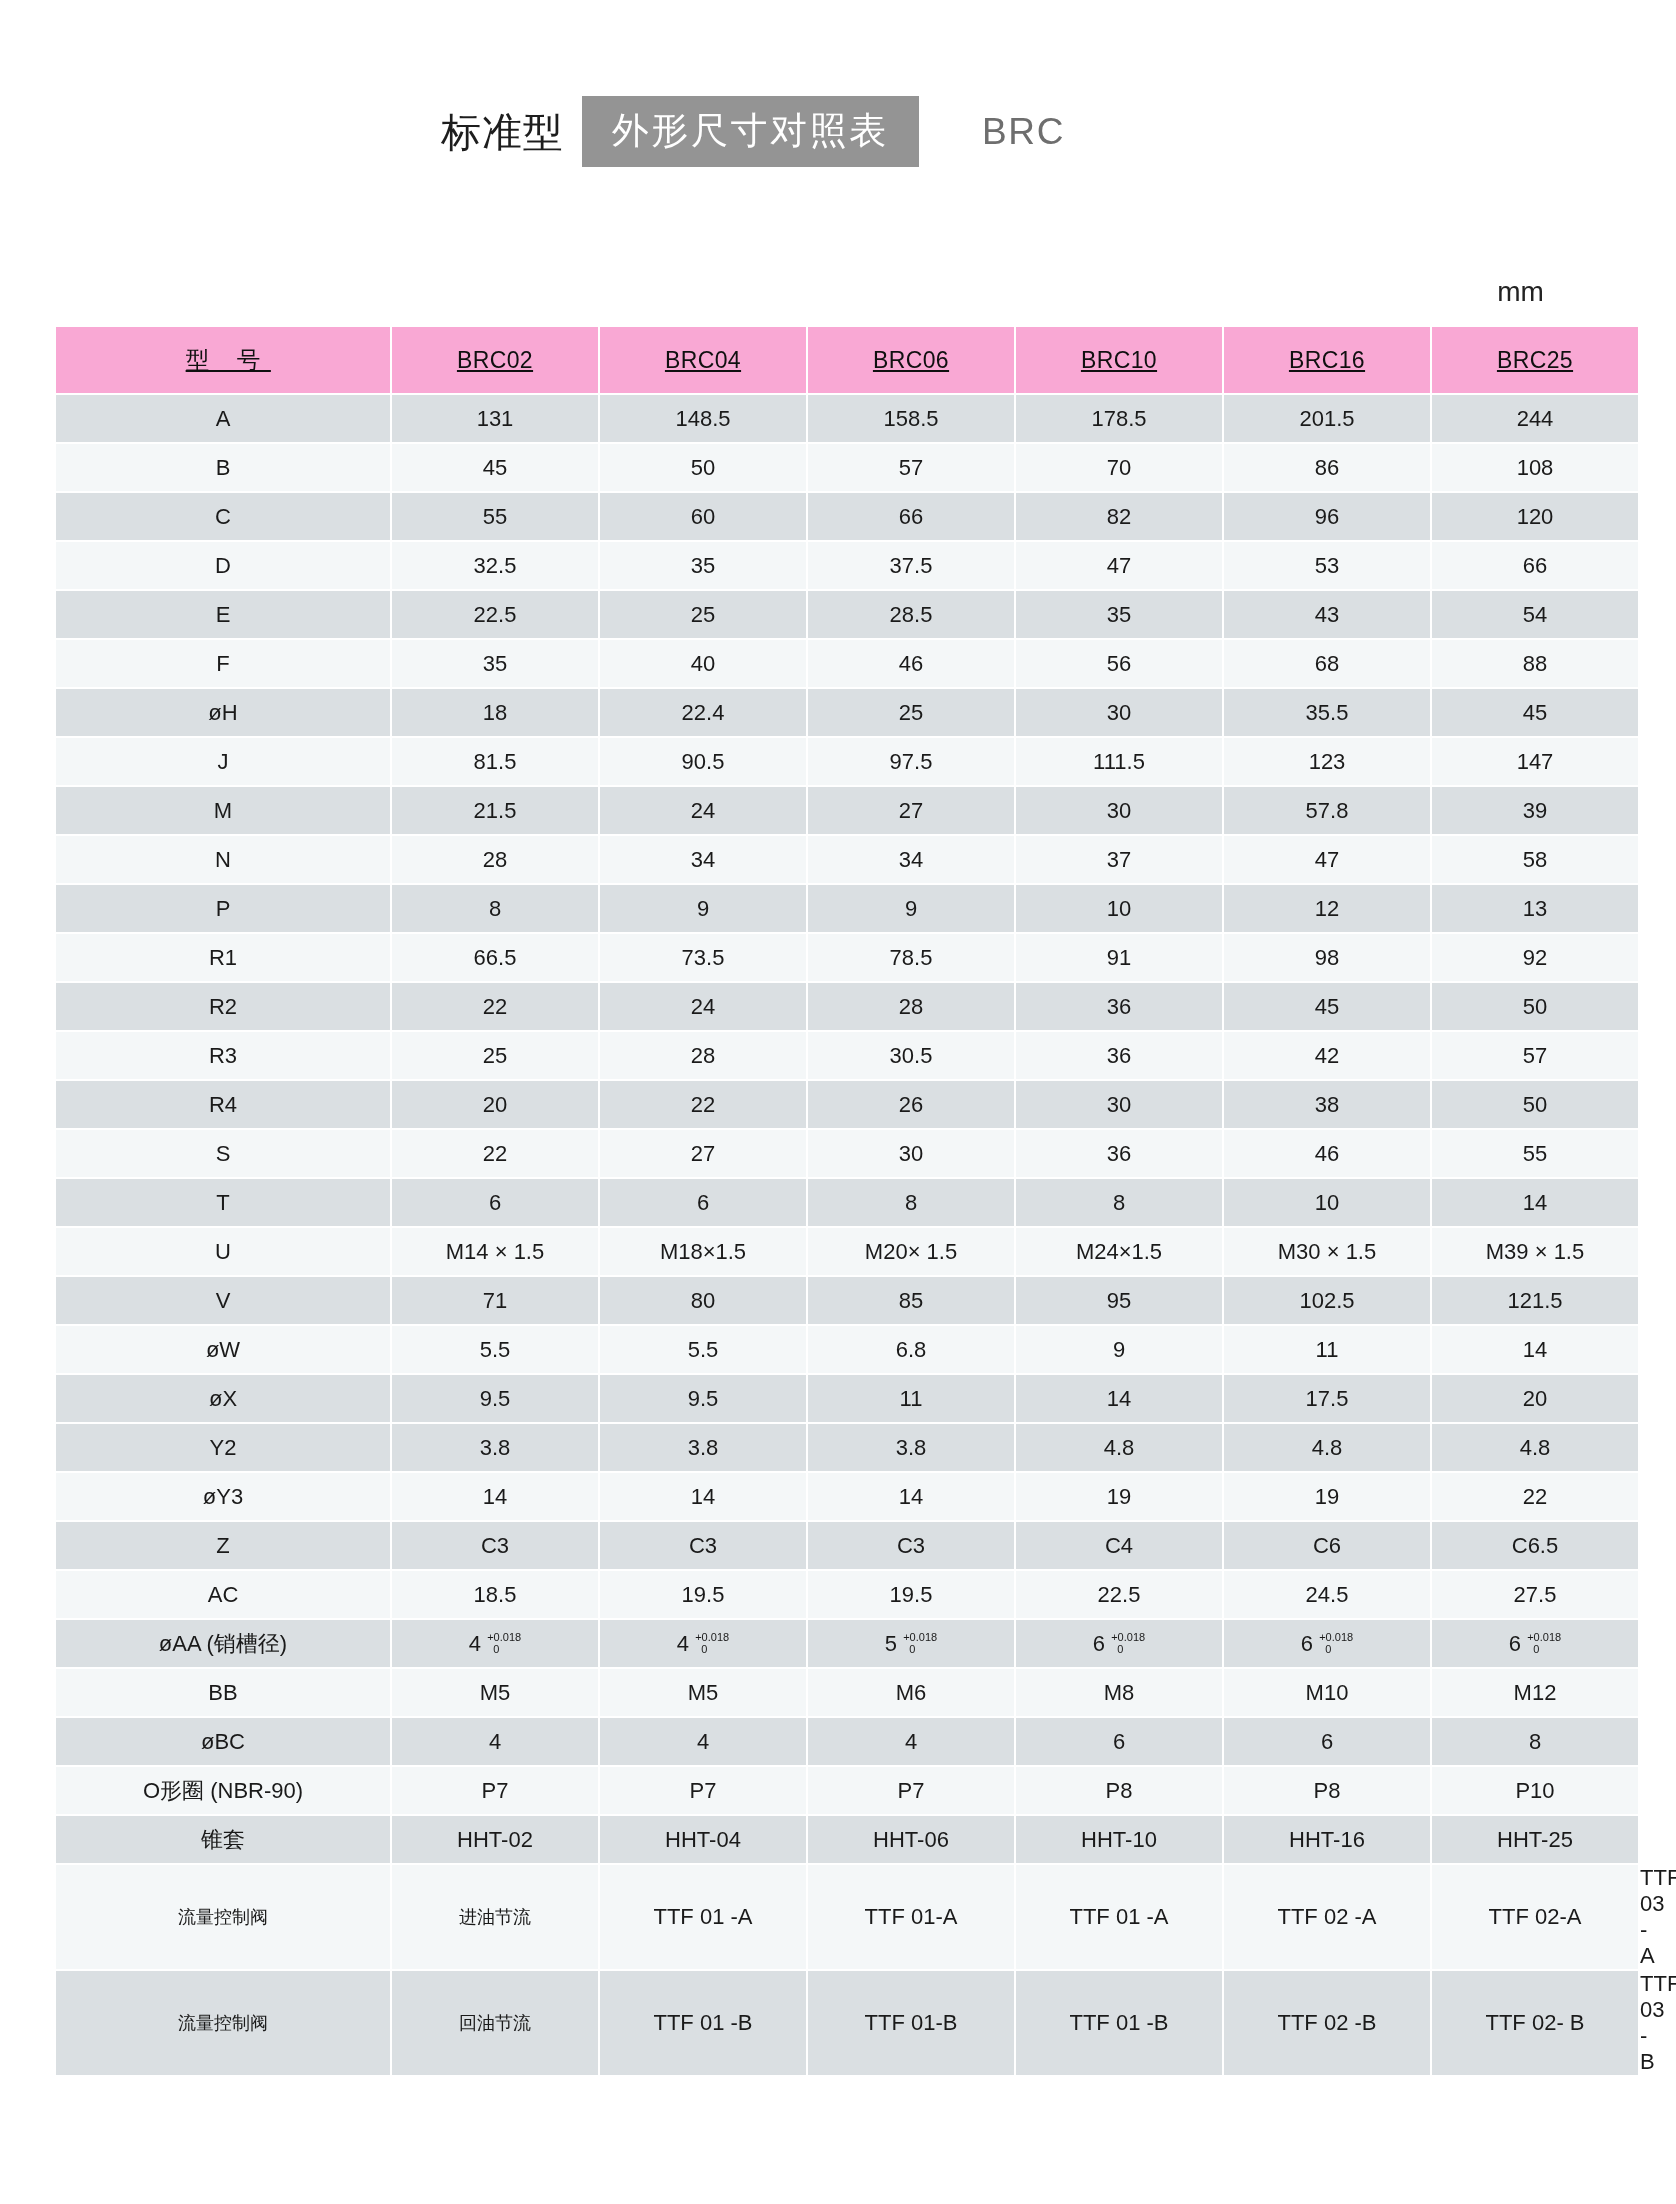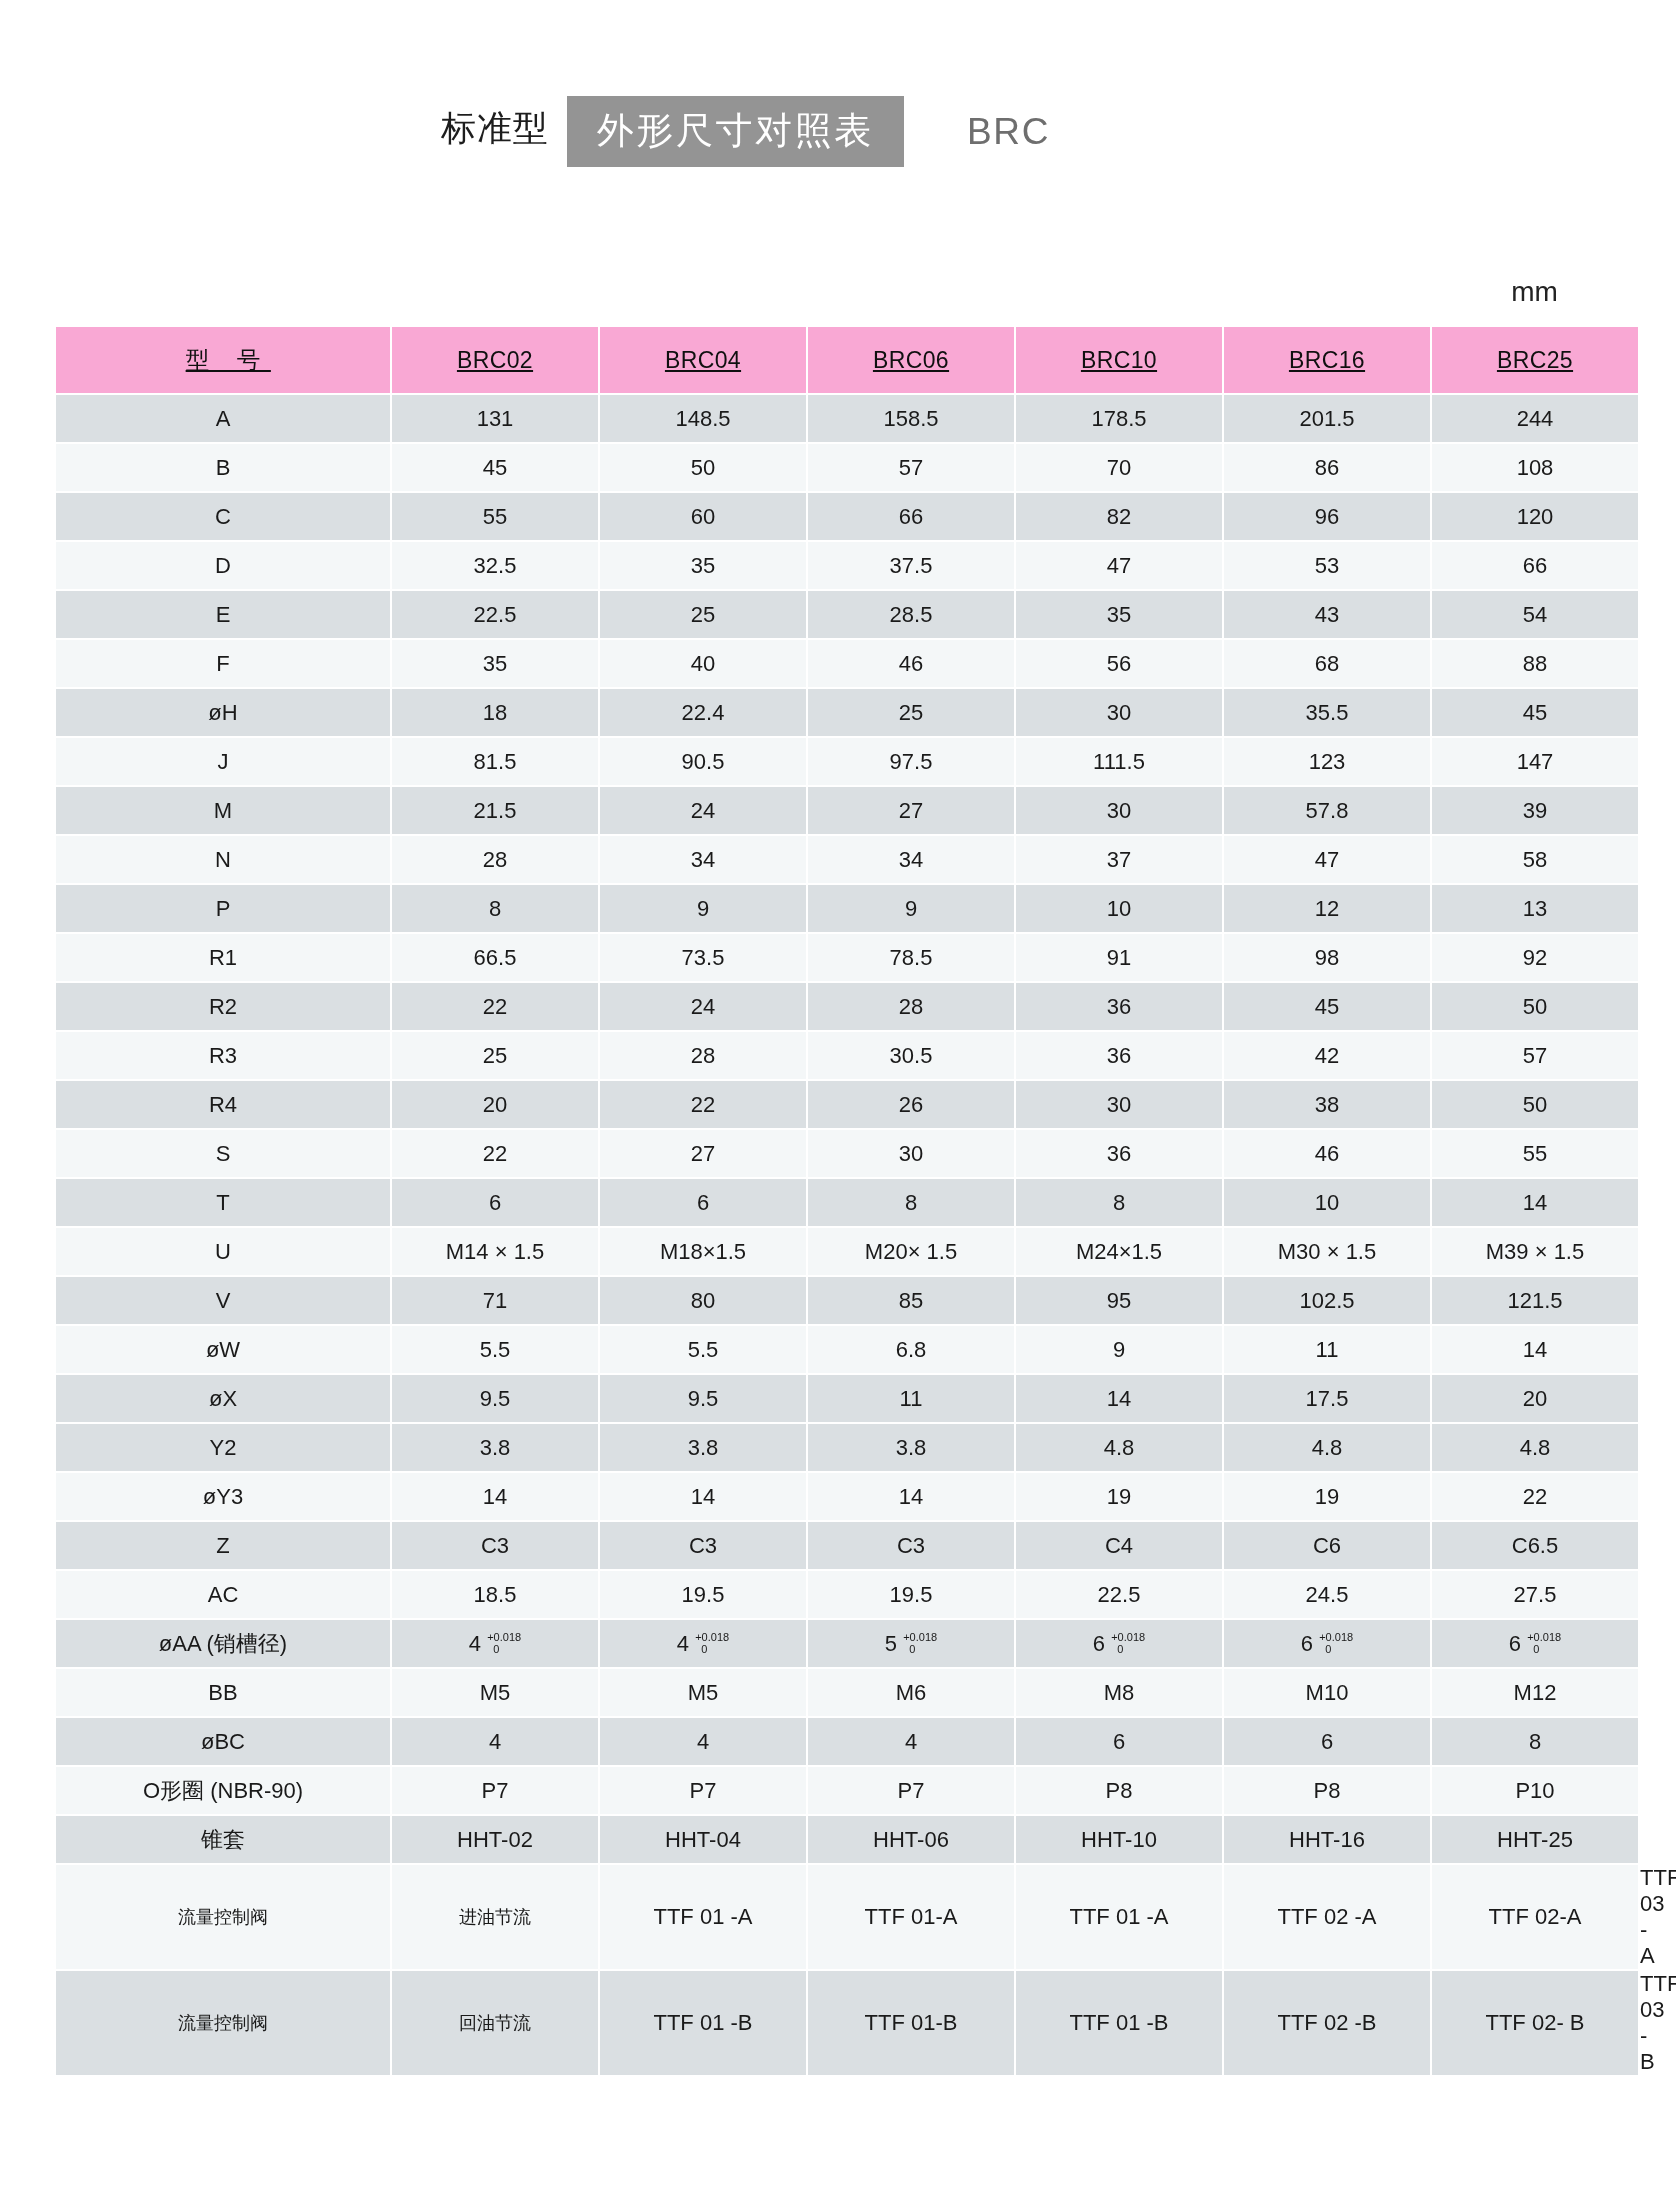--- a/index.html
+++ b/index.html
@@ -23,26 +23,25 @@
     top: 94px;
     width: 1676px;
     height: 75px;
     display: flex;
     align-items: center;
     justify-content: flex-start;
     padding-left: 441px;
     box-sizing: border-box;
   }
   .title-std {
-    font-size: 35px;
+    font-size: 40px;
     color: #1d1d1d;
     letter-spacing: 0.9px;
     line-height: 1;
     white-space: nowrap;
-    font-family: Liberation Mono, monospace;
   }
   .title-banner {
     margin-left: 18px;
     background: #949494;
     color: #ffffff;
     font-size: 37px;
     letter-spacing: 2.6px;
     padding: 15.7px 30px 17.5px 30px;
     line-height: 1;
     white-space: nowrap;
@@ -53,21 +52,21 @@
     color: #6e6e6e;
     letter-spacing: 1.7px;
     line-height: 1;
     white-space: nowrap;
   }
 
   
   .unit-label {
     position: absolute;
     top: 278px;
-    right: 54px;
+    right: 68px;
     width: 175px;
     text-align: center;
     font-size: 28px;
     color: #232323;
     line-height: 1;
   }
 
   
   .spec-table {
     position: absolute;

